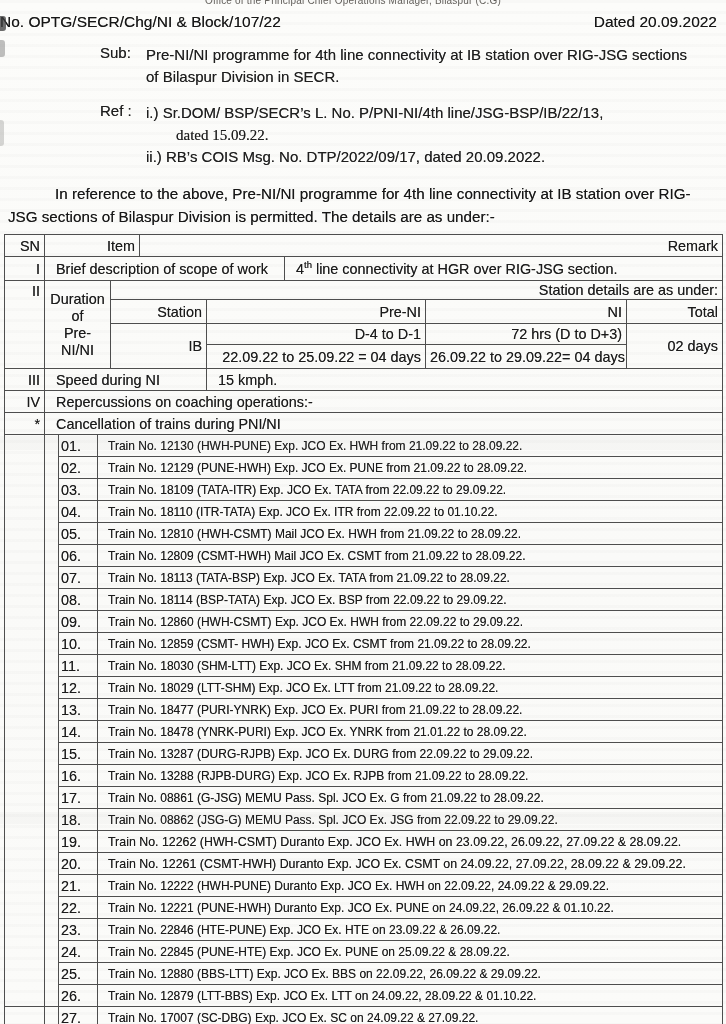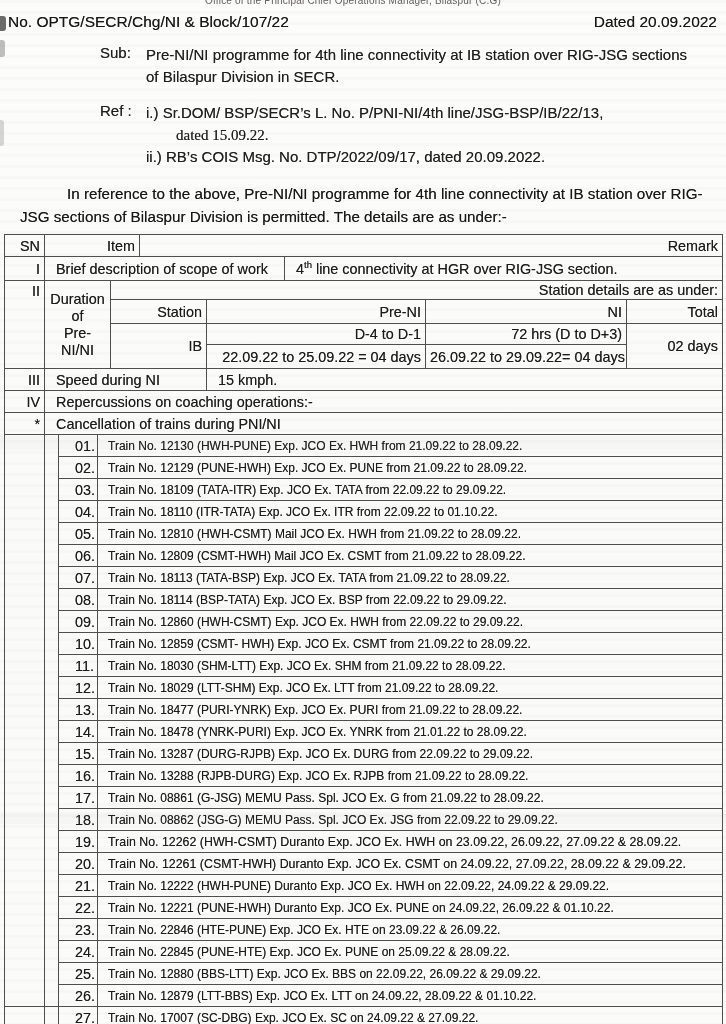--- a/index.html
+++ b/index.html
@@ -25,52 +25,52 @@
   .edge-mark.m2{top:40px;width:5px;height:17px;background:#8a8a8a;border-radius:0 3px 3px 0;opacity:.55;}
   .edge-mark.m3{top:120px;width:4px;height:26px;background:#9a9a98;border-radius:0 3px 3px 0;opacity:.4;}
 
   .office-line{
     position:absolute;top:-5px;left:0;right:20px;
     text-align:center;font-size:10px;color:#63605c;letter-spacing:.2px;
     text-shadow:none;
   }
   .ref-row{
     display:flex;justify-content:space-between;align-items:baseline;
-    padding:13px 9px 0 8px;
+    padding:13px 9px 0 0;
     font-size:15.5px;font-weight:500;color:#161616;
   }
   .block{display:grid;grid-template-columns:46px 1fr;column-gap:0;}
   .sub-block{margin:13px 8px 14px 100px;}
   .ref-block{margin:1px 8px 0 100px;}
   .block .lbl{font-size:15px;}
   .block .txt{font-size:15px;line-height:22px;}
   .ref-block .txt{line-height:22px;}
   .indent2{padding-left:30px;font-family:Liberation Serif, serif;}
   .intro{
-    margin:14px 8px 0 20px;
+    margin:14px 8px 0 8px;
     font-size:15.2px;line-height:23px;color:#171717;
   }
   .intro .l1{text-indent:47px;}
 
   table{border-collapse:collapse;table-layout:fixed;margin-left:4px;width:718px;}
   table + table{margin-top:-1px;}
   td{
     border:1px solid #4e4e4e;
     font-size:14.4px;color:#1b1b1b;
     padding:0 4px;vertical-align:middle;
     overflow:hidden;white-space:nowrap;
   }
   .tbl-top{margin-top:6px;}
   .c-center{text-align:right;}
   .c-left{text-align:left;padding-left:11px;}
   td.h20{height:20px;} td.h21{height:21px;} td.h23{height:23px;} td.h18{height:18px;}
   .v-top{vertical-align:top;padding-top:2px;}
   sup{font-size:9.5px;vertical-align:super;line-height:0;}
   .two-line{line-height:17px;white-space:normal;text-align:center;}
-  .trains td.c-num{padding:0 16px;}
+  .trains td.c-num{padding:0 2px;}
   .trains td.c-txt{padding-left:10px;font-size:12px;}
   .trains td.c-txt.small{font-size:12.4px;}
   .streak{position:absolute;left:0;right:0;pointer-events:none;background:rgba(150,150,148,.05);}
 </style>
 </head>
 <body>
 
 <div class="paper">
   <div class="edge-mark m1"></div>
   <div class="edge-mark m2"></div>

